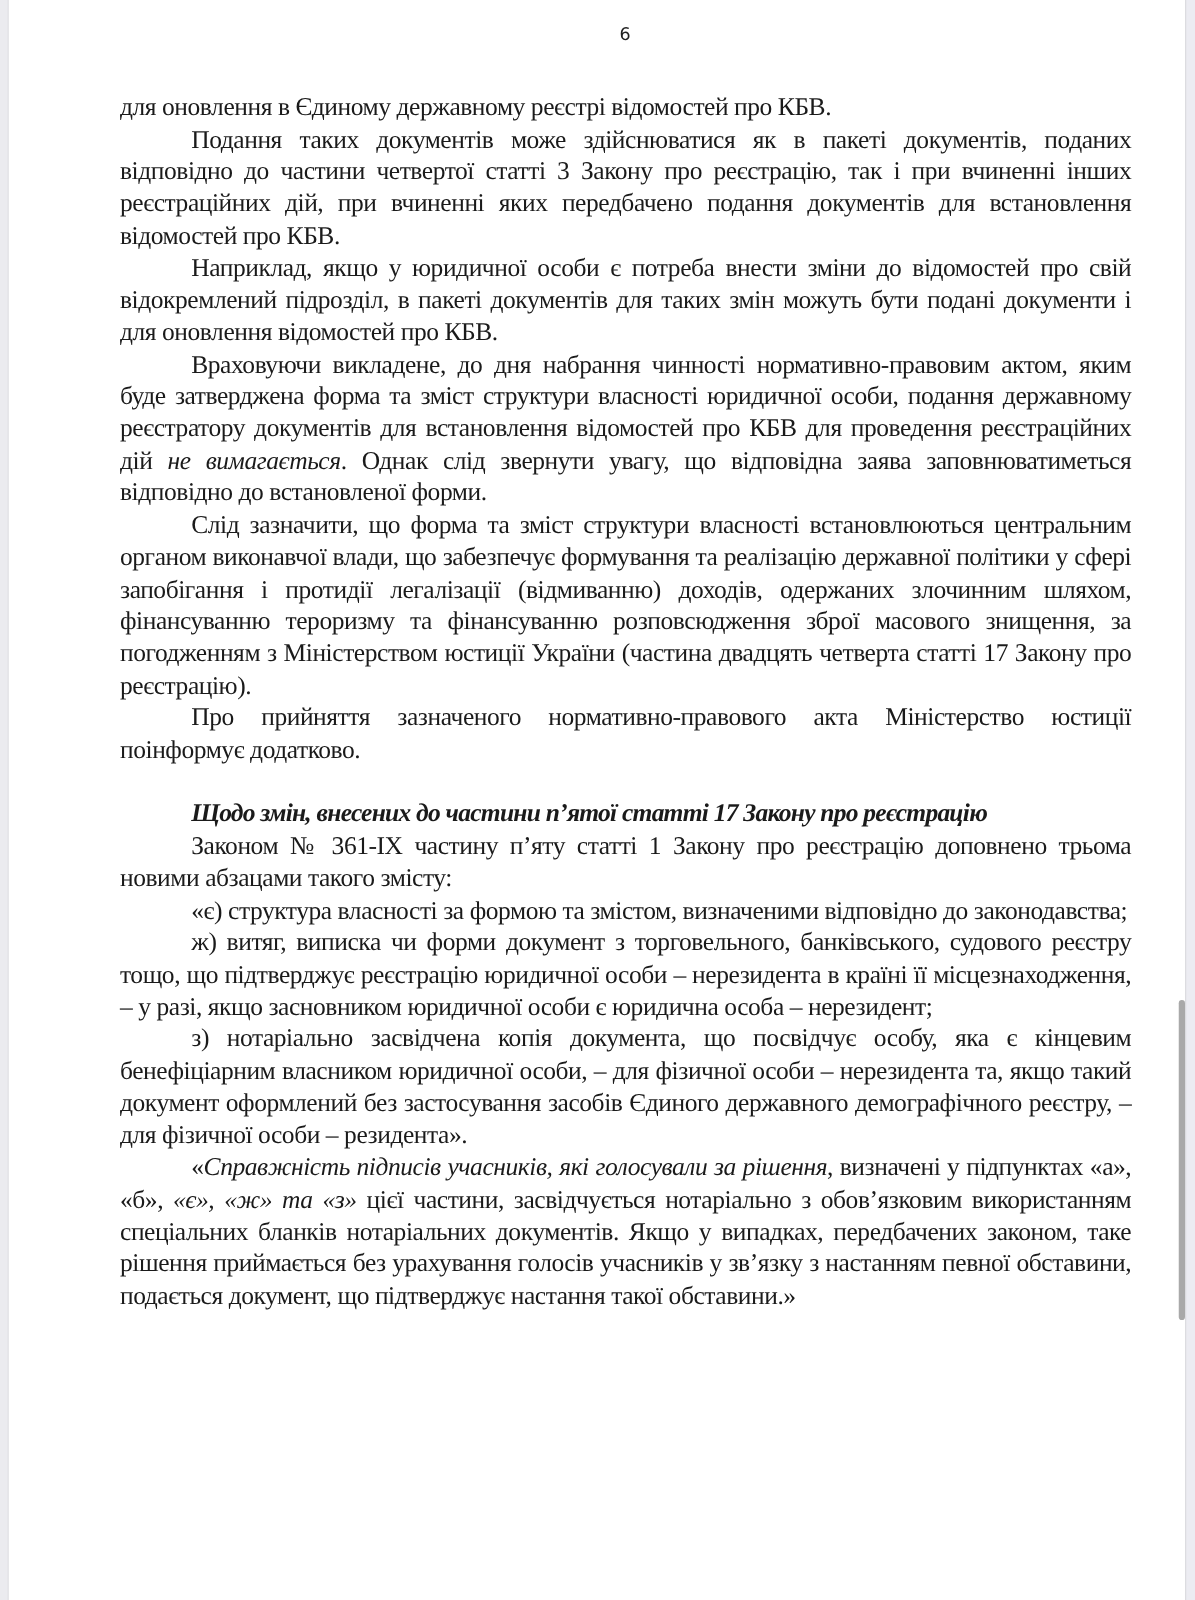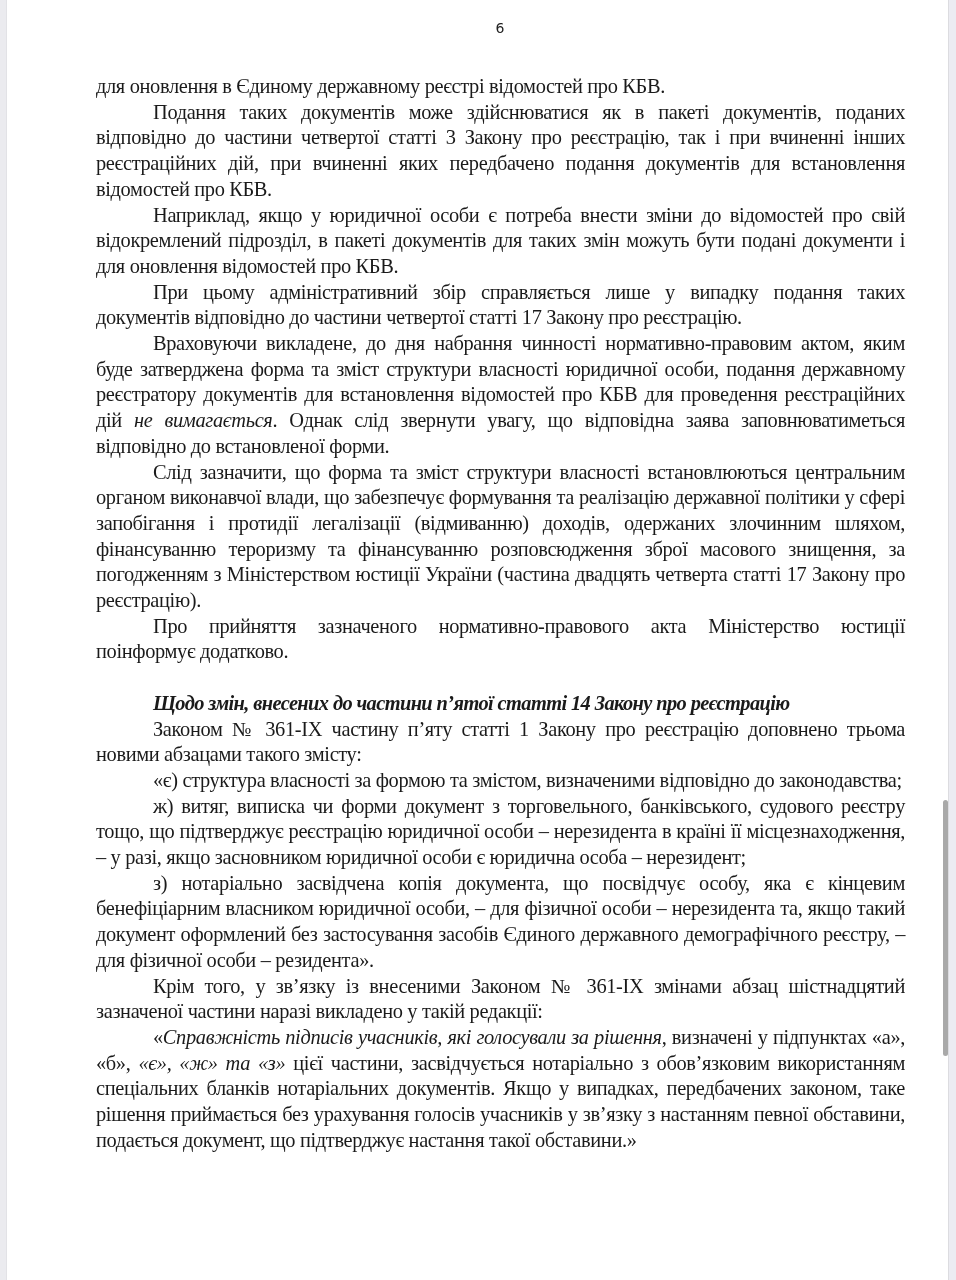--- a/index.html
+++ b/index.html
@@ -82,25 +82,23 @@
 <div class="edge-left"></div>
 <div class="edge-right"></div>
 <div class="scrollbar-thumb"></div>
 
 <div class="page-number">6</div>
 
 <div class="content">
   <p>для оновлення в Єдиному державному реєстрі відомостей про КБВ.</p>
   <p class="indent">Подання таких документів може здійснюватися як в пакеті документів, поданих відповідно до частини четвертої статті 3 Закону про реєстрацію, так і при вчиненні інших реєстраційних дій, при вчиненні яких передбачено подання документів для встановлення відомостей про КБВ.</p>
   <p class="indent">Наприклад, якщо у юридичної особи є потреба внести зміни до відомостей про свій відокремлений підрозділ, в пакеті документів для таких змін можуть бути подані документи і для оновлення відомостей про КБВ.</p>
-  <p class="indent">При цьому адміністративний збір справляється лише у випадку подання таких документів відповідно до частини четвертої статті 17 Закону про реєстрацію.</p>
   <p class="indent"><span>Враховуючи викладене, до дня набрання чинності нормативно-правовим актом, яким буде затверджена форма та зміст структури власності юридичної особи, подання державному реєстратору документів для встановлення відомостей про КБВ для проведення реєстраційних дій </span><i>не вимагається</i><span>. Однак слід звернути увагу, що відповідна заява заповнюватиметься відповідно до встановленої форми.</span></p>
   <p class="indent">Слід зазначити, що форма та зміст структури власності встановлюються центральним органом виконавчої влади, що забезпечує формування та реалізацію державної політики у сфері запобігання і протидії легалізації (відмиванню) доходів, одержаних злочинним шляхом, фінансуванню тероризму та фінансуванню розповсюдження зброї масового знищення, за погодженням з Міністерством юстиції України (частина двадцять четверта статті 17 Закону про реєстрацію).</p>
   <p class="indent">Про прийняття зазначеного нормативно-правового акта Міністерство юстиції поінформує додатково.</p>
   <div class="blank"></div>
-  <p class="section-heading">Щодо змін, внесених до частини п’ятої статті 14 Закону про реєстрацію</p>
+  <p class="section-heading">Щодо змін, внесених до частини п’ятої статті 17 Закону про реєстрацію</p>
   <p class="indent">Законом № 361-IX частину п’яту статті 1 Закону про реєстрацію доповнено трьома новими абзацами такого змісту:</p>
   <p class="indent">«є) структура власності за формою та змістом, визначеними відповідно до законодавства;</p>
   <p class="indent">ж) витяг, виписка чи форми документ з торговельного, банківського, судового реєстру тощо, що підтверджує реєстрацію юридичної особи – нерезидента в країні її місцезнаходження, – у разі, якщо засновником юридичної особи є юридична особа – нерезидент;</p>
   <p class="indent">з) нотаріально засвідчена копія документа, що посвідчує особу, яка є кінцевим бенефіціарним власником юридичної особи, – для фізичної особи – нерезидента та, якщо такий документ оформлений без застосування засобів Єдиного державного демографічного реєстру, – для фізичної особи – резидента».</p>
-  <p class="indent">Крім того, у зв’язку із внесеними Законом № 361-IX змінами абзац шістнадцятий зазначеної частини наразі викладено у такій редакції:</p>
   <p class="indent"><span>«</span><i>Справжність підписів учасників, які голосували за рішення</i><span>, визначені у підпунктах «а», «б», </span><i>«є», «ж» та «з»</i><span> цієї частини, засвідчується нотаріально з обов’язковим використанням спеціальних бланків нотаріальних документів. Якщо у випадках, передбачених законом, таке рішення приймається без урахування голосів учасників у зв’язку з настанням певної обставини, подається документ, що підтверджує настання такої обставини.»</span></p>
 </div>
 
 </body></html>

